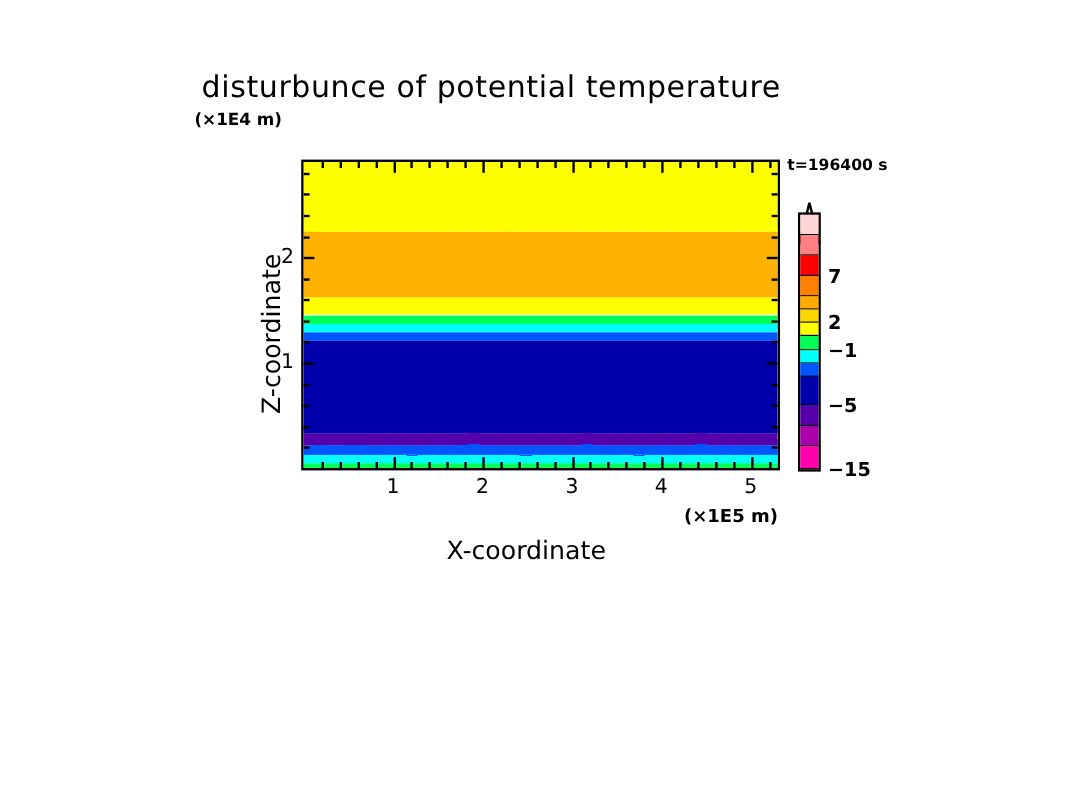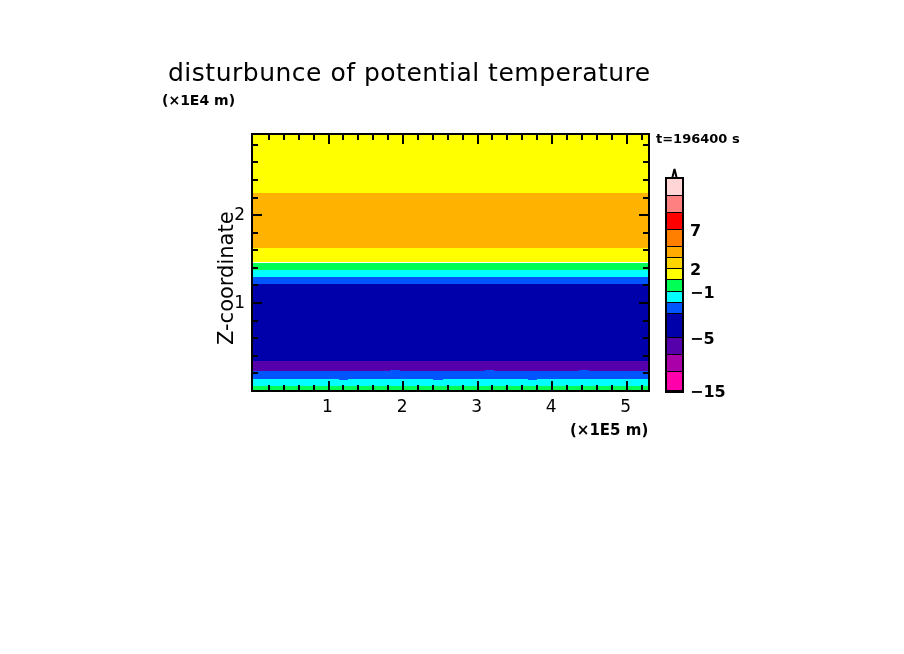--- a/index.html
+++ b/index.html
@@ -577,20 +577,21 @@
       <div class="xtlab" style="left: 327.528px; top: 396px;">1</div>
       <div class="xtlab" style="left: 402.057px; top: 396px;">2</div>
       <div class="xtlab" style="left: 476.585px; top: 396px;">3</div>
       <div class="xtlab" style="left: 551.113px; top: 396px;">4</div>
       <div class="xtlab" style="left: 625.642px; top: 396px;">5</div>
       <div class="ytlab" style="left: 231px; top: 302.069px; width: 14px;">1</div>
       <div class="ytlab" style="left: 231px; top: 214.138px; width: 14px;">2</div>
     </div>
 
   <div class="ylabel" id="ylab" style="transform: translate(214px, 345px) rotate(-90deg);">Z-coordinate</div>
+  <div class="xlabel">X-coordinate</div>
   <div class="xunit">(×1E5 m)</div>
 
   <div id="cbtip"><svg width="19" height="36" viewBox="0 0 19 36">
         <polygon points="9.5,1 18,35 1,35" fill="#ffe8e8" stroke="#000" stroke-width="2"></polygon>
       </svg></div>
   <div id="cbar">
       <div class="cseg" style="top: 0px; height: 16.885px; background: rgb(255, 213, 213); border-bottom: 1.5px solid rgb(0, 0, 0); box-sizing: border-box;"></div>
       <div class="cseg" style="top: 16.885px; height: 16.885px; background: rgb(255, 128, 128); border-bottom: 1.5px solid rgb(0, 0, 0); box-sizing: border-box;"></div>
       <div class="cseg" style="top: 33.7699px; height: 16.885px; background: rgb(255, 0, 0); border-bottom: 1.5px solid rgb(0, 0, 0); box-sizing: border-box;"></div>
       <div class="cseg" style="top: 50.6549px; height: 16.885px; background: rgb(255, 128, 0); border-bottom: 1.5px solid rgb(0, 0, 0); box-sizing: border-box;"></div>

